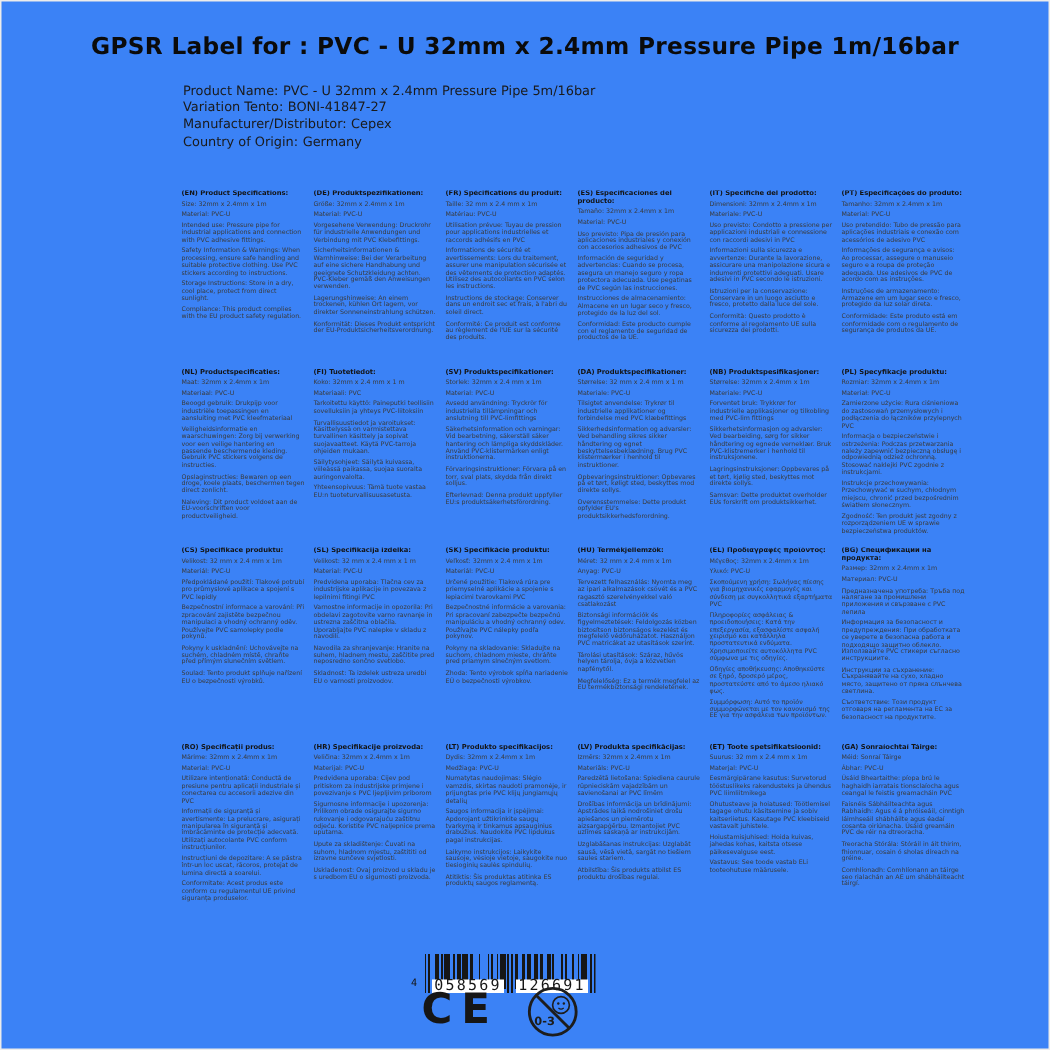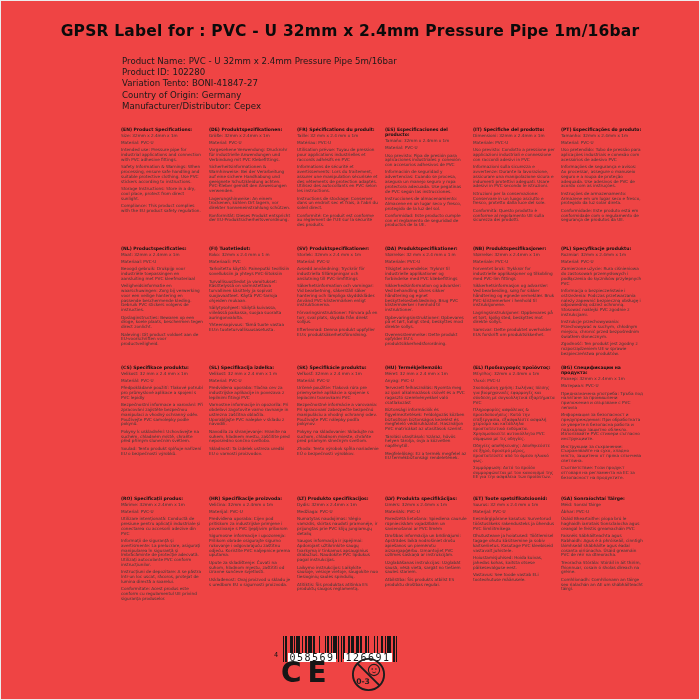--- a/index.html
+++ b/index.html
@@ -1,17 +1,17 @@
 <!DOCTYPE html>
 <html><head>
 <meta charset="utf-8">
 <style>
   html,body{margin:0;padding:0;width:700px;height:700px;overflow:hidden;background:#fff;}
   body{font-family:"DejaVu Sans","Liberation Sans",sans-serif;color:#111;position:relative;}
-  .page{position:absolute;inset:0;background:#ef4444;border:1px solid #ececec;box-sizing:border-box;}
+  .page{position:absolute;inset:0;background:#3b82f6;border:1px solid #ececec;box-sizing:border-box;}
   .title{position:absolute;top:21px;left:0;width:100%;text-align:center;font-size:15.5px;font-weight:bold;letter-spacing:.2px;color:#0b0b0b;}
   .info{position:absolute;left:121px;top:55px;font-size:8.6px;line-height:11.2px;color:#1a1a1a;}
   .info-row{white-space:nowrap;}
   .info-label{font-weight:normal;margin-right:3px;}
   .grid{position:absolute;left:120px;top:126px;width:522px;display:grid;grid-template-columns:repeat(6,1fr);column-gap:6px;}
   .block{font-size:4.2px;line-height:1.14;color:#3a3a3a;overflow:hidden;}
   .block.r1{height:119px}.block.r2{height:119px}.block.r3{height:131px}.block.r4{height:125px}
   .block-header{font-weight:bold;font-size:4.5px;color:#141414;margin-bottom:1.5px;}
   .para{margin-bottom:2.6px;}
   .barcode{position:absolute;left:272px;top:635px;width:130px;height:32px;}
@@ -29,34 +29,31 @@
 
 <div class="page">
 
   <div class="title">GPSR Label for : PVC - U 32mm x 2.4mm Pressure Pipe 1m/16bar</div>
 
   <div class="info">
   <div class="info-row">
     <span class="info-label">Product Name:</span><span class="info-value">PVC - U 32mm x 2.4mm Pressure Pipe 5m/16bar</span>
   </div>
 
-  <div class="info-row">
-    <span class="info-label">Product ID:</span><span class="info-value">102280</span>
-  </div>
 
   <div class="info-row">
     <span class="info-label">Variation Tento:</span><span class="info-value">BONI-41847-27</span>
   </div>
 
   <div class="info-row">
+    <span class="info-label">Manufacturer/Distributor:</span><span class="info-value">Cepex</span>
+  </div>
+
+  <div class="info-row">
     <span class="info-label">Country of Origin:</span><span class="info-value">Germany</span>
-  </div>
-
-  <div class="info-row">
-    <span class="info-label">Manufacturer/Distributor:</span><span class="info-value">Cepex</span>
   </div>
 
 </div>
 
   <div class="grid">
   <div class="block r1">
     <div class="block-header">(EN) Product Specifications:</div>
   <div class="para">Size: 32mm x 2.4mm x 1m</div>
         <div class="para">Material: PVC-U</div>
         <div class="para">Intended use: Pressure pipe for industrial applications and connection with PVC adhesive fittings.</div>

